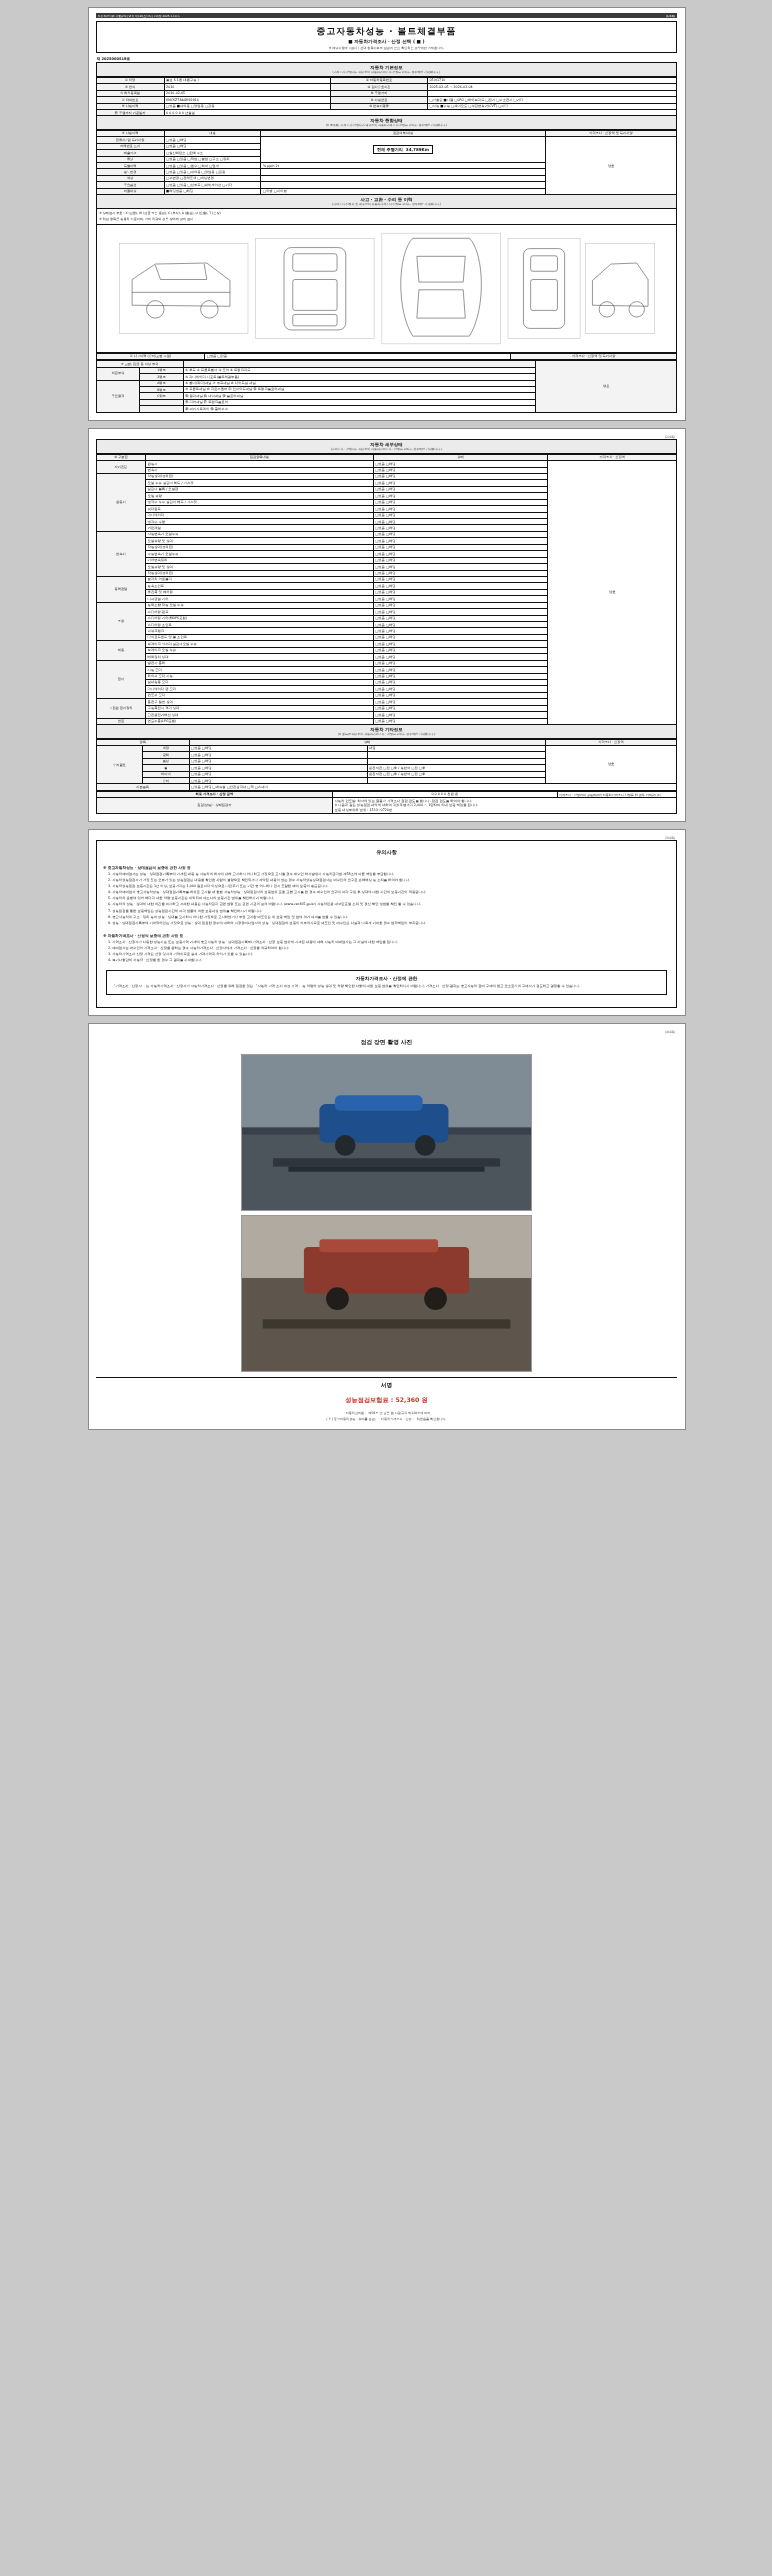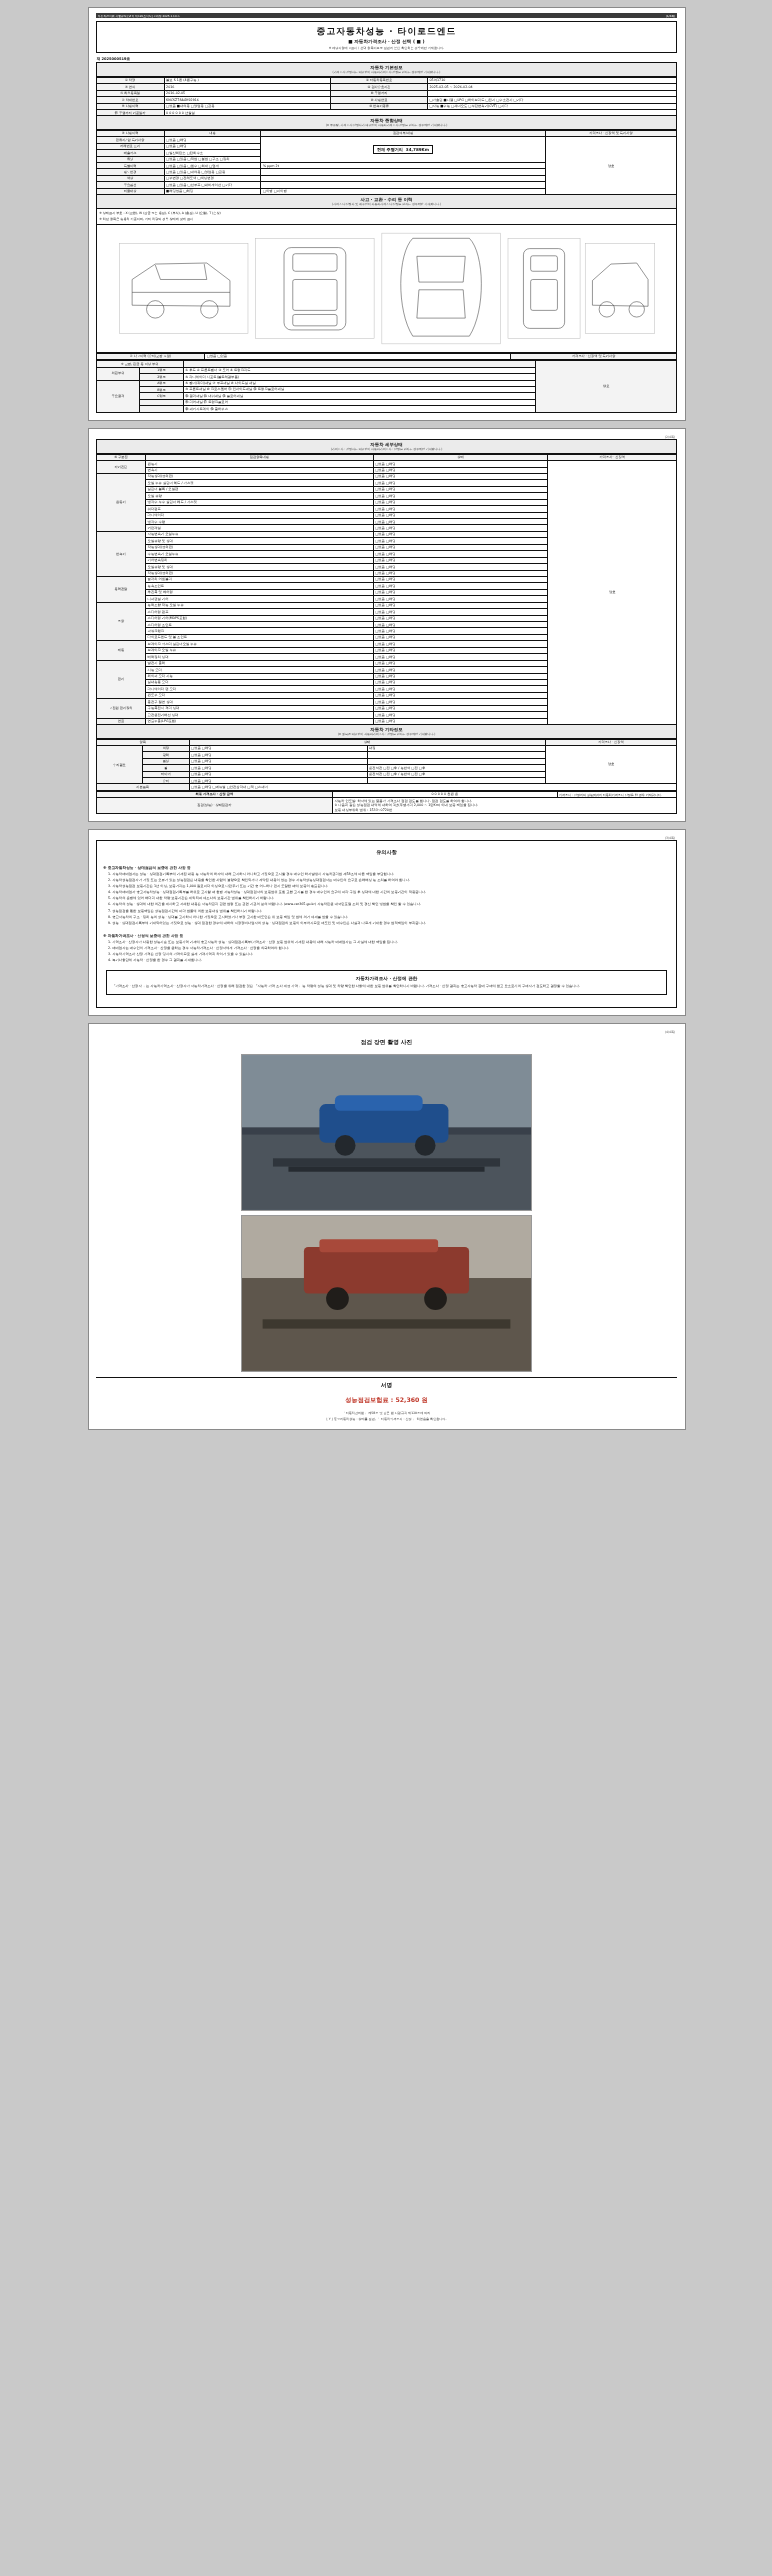--- a/index.html
+++ b/index.html
@@ -52,21 +52,21 @@
 <div class="page">
 
   <div class="sheet">
     <div class="sheet-inner">
       <div style="background:#3a3a3a;color:#fff;font-size:2.8px;padding:0.5px 2.1px;display:flex;justify-content:space-between;">
         <span>자동차관리법 시행규칙 [별지 제120호서식] &lt;개정 2025.1.10.&gt;</span>
         <span>(1/4쪽)</span>
       </div>
 
       <div class="titlebar">
-        <div class="t2">중고자동차성능 · 타이로드엔드</div>
+        <div class="t2">중고자동차성능 · 볼트체결부품</div>
         <div class="t3">■ 자동차가격조사 · 산정 선택 ( ■ )</div>
         <div class="t4">※ 해당사항에 ∨표시 / 선택 항목이므로 점검자 본인 확인하는 경우에만 기재합니다.</div>
       </div>
 
       <div class="docno">제 2025000519호</div>
 
       <div class="secthead">
         <span>자동차 기본정보</span>
         <span class="sub">(가격조사·산정자는 매수인이 자동차가격조사·산정을 원하는 경우에만 기재합니다.)</span>
       </div>

